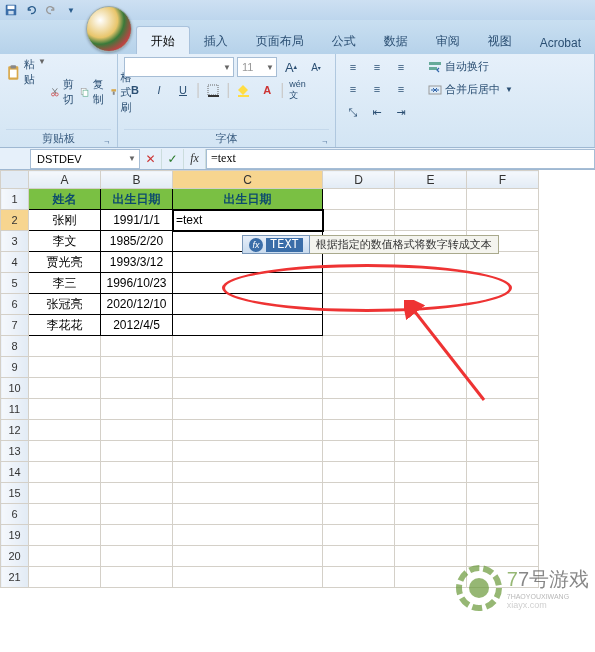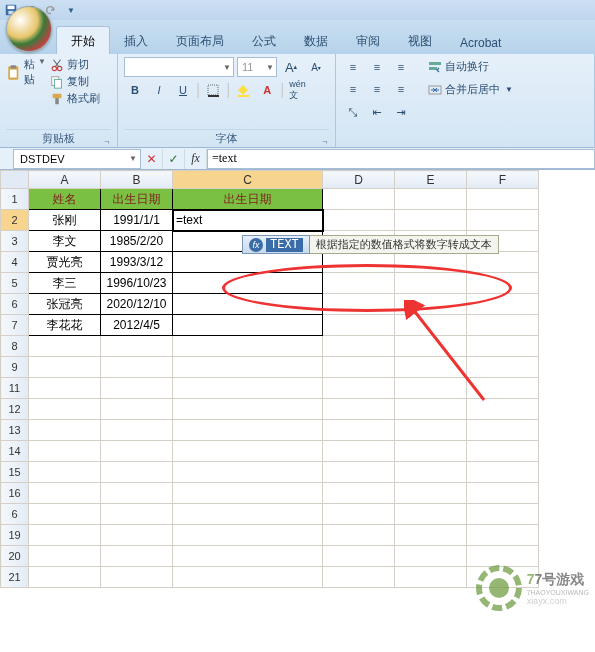--- a/index.html
+++ b/index.html
@@ -5,71 +5,71 @@
 * { box-sizing: border-box; margin: 0; padding: 0; font-family: "Microsoft YaHei", SimSun, Arial, sans-serif; }
 body { width: 595px; height: 652px; background: #fff; overflow: hidden; position: relative; }
 
 
 .title-bar { height: 20px; background: linear-gradient(#cde0f2, #bdd6ed); display: flex; align-items: center; padding-left: 2px; }
 .qat { display: flex; gap: 2px; align-items: center; }
 .qat-icon { width: 18px; height: 18px; display: flex; align-items: center; justify-content: center; font-size: 11px; color: #2a5c8c; cursor: pointer; }
 .qat-icon svg { width: 14px; height: 14px; }
 
 
-.top-row { display: flex; height: 34px; background: linear-gradient(#c9dff1, #b6d2ea); }
+.top-row { display: flex; height: 34px; background: linear-gradient(#c9dff1, #b6d2ea); justify-content: flex-end; }
 .office-btn { width: 46px; height: 46px; border-radius: 50%; background: radial-gradient(circle at 30% 30%, #fff, #e8c56b 40%, #3a7a3a 55%, #b84444 75%, #d69636); border: 1px solid #9aa; margin: -14px 4px 0 6px; position: relative; z-index: 10; box-shadow: 0 1px 3px rgba(0,0,0,0.3); cursor: pointer; }
 .tabs { display: flex; align-items: flex-end; height: 100%; }
 .tab { padding: 6px 14px 4px; font-size: 12px; color: #2b4f73; cursor: pointer; border-radius: 3px 3px 0 0; }
 .tab.active { background: #e6f0fa; border: 1px solid #a9c2dc; border-bottom: none; color: #000; }
 
 
 .ribbon { height: 94px; background: linear-gradient(#e6f0fa, #d3e5f4); border-bottom: 1px solid #9fb8d2; display: flex; }
 .rgroup { border-right: 1px solid #b0c8df; padding: 3px 6px 1px; display: flex; flex-direction: column; justify-content: space-between; }
 .rgroup-body { flex: 1; display: flex; gap: 4px; }
 .rgroup-label { text-align: center; font-size: 11px; color: #3a5d80; padding-top: 1px; border-top: 1px solid #c4d8eb; margin-top: 2px; position: relative; }
 .rgroup-label::after { content: "⌐"; position: absolute; right: 2px; bottom: 0; font-size: 9px; color: #6a8aad; transform: scaleX(-1); }
 
 .paste-btn { width: 40px; display: flex; flex-direction: row; align-items: flex-start; gap: 2px; cursor: pointer; }
 .paste-icon { width: 28px; height: 32px; }
 .paste-lbl { font-size: 11px; color: #2b4f73; }
-.clip-btns { display: flex; flex-direction: column; gap: 2px; }
+.clip-btns { display: flex; flex-direction: row; gap: 2px; }
 .clip-btn { display: flex; align-items: center; gap: 3px; font-size: 11px; color: #2b4f73; cursor: pointer; }
 .clip-btn svg { width: 14px; height: 14px; }
 
 .font-top { display: flex; gap: 3px; align-items: center; }
 .combo { height: 20px; border: 1px solid #a6bdd5; background: #fff; display: flex; align-items: center; padding: 0 4px; font-size: 11px; color: #999; position: relative; }
 .combo .arrow { position: absolute; right: 2px; font-size: 8px; color: #666; }
 .font-mid { display: flex; gap: 2px; align-items: center; margin-top: 3px; }
 .btn-sm { width: 22px; height: 20px; border: 1px solid transparent; display: flex; align-items: center; justify-content: center; font-size: 11px; color: #2b4f73; cursor: pointer; }
 
 .align-grid { display: grid; grid-template-columns: repeat(3, 22px); gap: 2px; }
 .wrap-btn { display: flex; align-items: center; gap: 3px; font-size: 11px; color: #2b4f73; cursor: pointer; padding: 2px 4px; }
 
 
 .fbar { height: 22px; background: #e6f0fa; border-bottom: 1px solid #9fb8d2; display: flex; align-items: center; }
-.namebox { width: 128px; height: 20px; border: 1px solid #a6bdd5; background: #fff; margin-left: 13px; display: flex; align-items: center; padding: 0 6px; font-size: 11px; font-family: Arial; position: relative; }
+.namebox { width: 110px; height: 20px; border: 1px solid #a6bdd5; background: #fff; margin-left: 30px; display: flex; align-items: center; padding: 0 6px; font-size: 11px; font-family: Arial; position: relative; }
 .namebox .arrow { position: absolute; right: 3px; font-size: 8px; color: #666; }
 .fbar-btns { display: flex; }
 .fbar-btn { width: 22px; height: 20px; display: flex; align-items: center; justify-content: center; font-size: 12px; cursor: pointer; border-right: 1px solid #cdd; }
 .fbar-btn.cancel { color: #c33; }
 .fbar-btn.enter { color: #2a7a2a; }
 .fbar-btn.fx { color: #333; font-style: italic; font-family: serif; }
 .formula-input { flex: 1; height: 20px; border: 1px solid #a6bdd5; background: #fff; font-size: 12px; padding: 0 4px; font-family: SimSun; }
 
 
 .sheet { position: relative; }
 .grid { border-collapse: collapse; table-layout: fixed; }
 .grid th, .grid td { border: 1px solid #d4d0c8; font-size: 12px; text-align: center; font-family: SimSun, Arial; height: 21px; overflow: hidden; }
 .grid th { background: linear-gradient(#f5f8fc, #e2ebf5); color: #333; font-weight: normal; height: 18px; }
 .grid .rowhdr { background: linear-gradient(90deg, #f5f8fc, #e2ebf5); width: 28px; font-size: 11px; }
 .grid .corner { background: #e2ebf5; width: 28px; }
 .grid th.col { width: 72px; }
 .grid th.col.wide { width: 150px; }
 .grid td { background: #fff; padding: 0 3px; }
-.hcell { background: #7ac043 !important; color: #7f1d1d; font-weight: normal; border: 1px solid #000 !important; }
+.hcell { background: #7ac043 !important; color: #0c4a6e; font-weight: bold; border: 1px solid #000 !important; }
 .dcell { border: 1px solid #000 !important; }
 .dcell.left { text-align: left; }
 .rowhdr.active { background: #f7d58f !important; }
 th.col.active { background: #f7d58f !important; }
 
 
 .tooltip { position: absolute; left: 242px; top: 65px; display: flex; z-index: 20; }
 .tt-fn { background: linear-gradient(#e6eef9, #c9dbee); border: 1px solid #7a97b8; padding: 1px 6px; display: flex; align-items: center; gap: 3px; font-size: 12px; }
 .tt-fn .fx-ico { width: 14px; height: 14px; background: #3a6da8; border-radius: 50%; color: #fff; font-size: 9px; display: flex; align-items: center; justify-content: center; font-style: italic; }
 .tt-fn .fn-name { background: #3a6da8; color: #fff; padding: 0 4px; font-family: "Courier New", monospace; }
@@ -348,20 +348,29 @@
     <tr>
           <th class="rowhdr">9</th>
           <td></td>
           <td></td>
           <td></td>
           <td></td>
           <td></td>
           <td></td>
         </tr>
     <tr>
+          <th class="rowhdr">10</th>
+          <td></td>
+          <td></td>
+          <td></td>
+          <td></td>
+          <td></td>
+          <td></td>
+        </tr>
+    <tr>
           <th class="rowhdr">11</th>
           <td></td>
           <td></td>
           <td></td>
           <td></td>
           <td></td>
           <td></td>
         </tr>
     <tr>
           <th class="rowhdr">12</th>
@@ -385,29 +394,20 @@
           <th class="rowhdr">14</th>
           <td></td>
           <td></td>
           <td></td>
           <td></td>
           <td></td>
           <td></td>
         </tr>
     <tr>
           <th class="rowhdr">15</th>
-          <td></td>
-          <td></td>
-          <td></td>
-          <td></td>
-          <td></td>
-          <td></td>
-        </tr>
-    <tr>
-          <th class="rowhdr">16</th>
           <td></td>
           <td></td>
           <td></td>
           <td></td>
           <td></td>
           <td></td>
         </tr>
     <tr>
           <th class="rowhdr">6</th>
           <td></td>
@@ -465,17 +465,17 @@
     </defs>
   <line x1="80" y1="100" x2="8" y2="8" stroke="#e33" stroke-width="3" marker-end="url(#ah)"></line>
 </svg>
 
 <div class="watermark">
   <svg class="wm-logo" viewBox="0 0 48 48">
     <circle cx="24" cy="24" r="20" fill="none" stroke="#6a9a3a" stroke-width="6" stroke-dasharray="10 4"></circle>
     <circle cx="24" cy="24" r="10" fill="#6a9a3a"></circle>
   </svg>
   <div>
-    <div style="font-size:14px;font-weight:bold;color:#555"><span style="color:#6a9a3a">7</span><span>7号游戏</span></div>
+    <div style="font-size:20px;font-weight:normal;color:#555"><span style="color:#6a9a3a">7</span><span>7号游戏</span></div>
     <div style="font-size:7px;color:#999">7HAOYOUXIWANG</div>
     <div style="font-size:9px;color:#bbb">xiayx.com</div>
   </div>
 </div>
 
 </body></html>

